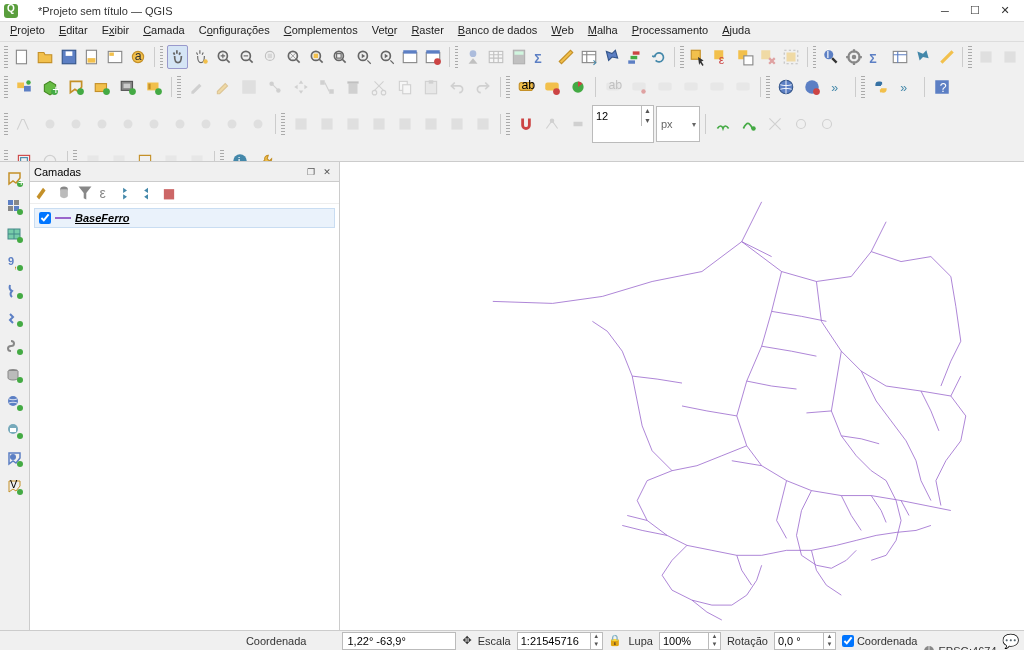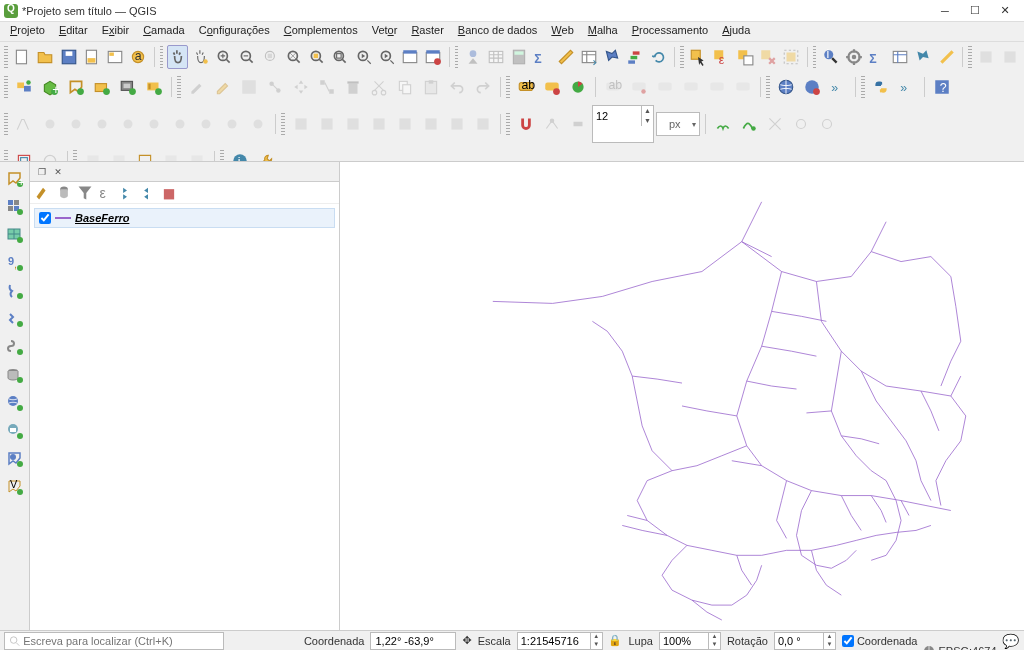--- a/index.html
+++ b/index.html
@@ -1,37 +1,37 @@
 <!DOCTYPE html>
 <html><head>
 <meta charset="utf-8">
 <style>
   * { box-sizing: border-box; margin: 0; padding: 0; font-family: "Segoe UI", Tahoma, sans-serif; font-size: 11px; }
   html, body { width: 1024px; height: 650px; overflow: hidden; background: #f0f0f0; }
-  .titlebar { height: 22px; background: #fff; display: flex; align-items: center; padding: 0 4px; border-bottom: 1px solid #ddd; }
+  .titlebar { height: 22px; background: #fff; display: flex; align-items: center; padding: 0 4px; border-bottom: 1px solid #ddd; gap: 16px; }
   .qgis-logo { width: 14px; height: 14px; background: #5a9e3d; border-radius: 3px; position: relative; margin-right: 4px; }
   .qgis-logo::after { content: "Q"; color: #fff; font-weight: bold; font-size: 10px; position: absolute; top: -1px; left: 3px; }
   .title-text { flex: 1; color: #333; }
   .winbtns { display: flex; gap: 0; }
   .winbtn { width: 30px; height: 20px; display: flex; align-items: center; justify-content: center; color: #333; }
   .menubar { height: 20px; background: #f0f0f0; display: flex; padding: 0 4px; gap: 2px; border-bottom: 1px solid #ddd; }
   .menu-item { padding: 2px 6px; color: #222; }
   .menu-item u { text-decoration: underline; }
   .toolbars { background: #f0f0f0; border-bottom: 1px solid #ccc; }
   .tb-row { display: flex; align-items: center; padding: 3px 4px; gap: 2px; flex-wrap: nowrap; min-height: 28px; }
   .tb-sep { width: 1px; height: 20px; background: #ccc; margin: 0 3px; }
   .tb-handle { width: 4px; height: 22px; background: repeating-linear-gradient(to bottom, #aaa 0, #aaa 1px, transparent 1px, transparent 3px); margin-right: 2px; }
   .tb-btn { width: 24px; height: 24px; display: flex; align-items: center; justify-content: center; border: 1px solid transparent; border-radius: 2px; position: relative; }
   .tb-btn.active { background: #d5e5f5; border-color: #99c; }
   .tb-btn svg { width: 18px; height: 18px; }
   .tb-spin { display: inline-flex; align-items: flex-start; height: 38px; border: 1px solid #bbb; background: #fff; }
   .tb-spin input { border: none; width: 48px; padding: 0 3px; height: 20px; outline: none; font-size: 11px; }
   .tb-spin .arrows { display: flex; flex-direction: column; width: 12px; }
   .tb-spin .arrows span { height: 10px; font-size: 7px; text-align: center; line-height: 9px; color: #555; border-left: 1px solid #bbb; }
-  .tb-select { height: 24px; border: 1px solid #bbb; background: #fff; display: inline-flex; align-items: center; padding: 0 14px 0 12px; position: relative; min-width: 44px; color: #666; }
+  .tb-select { height: 36px; border: 1px solid #bbb; background: #fff; display: inline-flex; align-items: center; padding: 0 14px 0 4px; position: relative; min-width: 44px; color: #666; }
   .tb-select::after { content: "▾"; position: absolute; right: 3px; font-size: 8px; color: #666; }
   .main { display: flex; height: calc(650px - 22px - 20px - 120px - 20px); }
   .left-toolbar { width: 30px; background: #f0f0f0; border-right: 1px solid #ccc; display: flex; flex-direction: column; align-items: center; padding: 4px 0; gap: 2px; }
   .left-toolbar .tb-btn { width: 26px; height: 26px; }
   .panel { width: 310px; background: #fff; border-right: 1px solid #ccc; display: flex; flex-direction: column; }
   .panel-header { height: 20px; background: #f0f0f0; border-bottom: 1px solid #ccc; display: flex; align-items: center; padding: 0 4px; }
   .panel-header .title { flex: 1; font-size: 11px; }
   .panel-header .pbtn { width: 16px; height: 14px; font-size: 9px; display: flex; align-items: center; justify-content: center; color: #555; border: 1px solid transparent; }
   .panel-toolbar { height: 22px; display: flex; align-items: center; padding: 2px 4px; gap: 3px; border-bottom: 1px solid #eee; }
   .panel-toolbar .mini { width: 18px; height: 18px; display: flex; align-items: center; justify-content: center; }
@@ -839,20 +839,21 @@
         <svg viewBox="0 0 18 18">
           <path d="M3 3v11l4-3 3 2 4-5V3z" fill="none" stroke="#c49028"></path>
           <text x="4" y="10" font-size="7">V</text>
           <circle cx="14" cy="14" r="3" fill="#4a4"></circle>
         </svg>
       </div>
   </div>
 
   <div class="panel">
     <div class="panel-header">
+      <div class="title">Camadas</div>
       <div class="pbtn">❐</div>
       <div class="pbtn">✕</div>
     </div>
     <div class="panel-toolbar">
       <div class="mini">
           <svg viewBox="0 0 14 14">
             <path d="M2 10L7 3l2 2-5 7z" fill="#c49028"></path>
           </svg>
         </div>
       <div class="mini">
@@ -923,30 +924,23 @@
         <path d="M405 220 L430 225 L455 228"></path>
         <path d="M490 250 L465 252"></path>
         <path d="M350 440 L365 452 L380 460"></path>
         <path d="M560 340 L568 355"></path>
       </g>
     </svg>
   </div>
 </div>
 
 <div class="statusbar">
-  <div class="status-input locator">
-    <svg viewBox="0 0 12 12">
-        <circle cx="5" cy="5" r="3.5" fill="none" stroke="#888"></circle>
-        <path d="M8 8l3 3" stroke="#888"></path>
-      </svg>
-    <input placeholder="Escreva para localizar (Ctrl+K)" style="">
-  </div>
   <div class="flex-spacer"></div>
   <span>Coordenada</span>
-  <div class="status-input" style="width:86px;">
+  <div class="status-input" style="width:114px;margin-left:30px;">
       <input value="1,22° -63,9°" style="">
     </div>
   <span style="cursor:pointer;">✥</span>
   <span>Escala</span>
   <div class="status-spin">
     <input style="width: 72px;" value="1:21545716">
     <div class="ar">
         <span>▲</span>
         <span>▼</span>
       </div>

